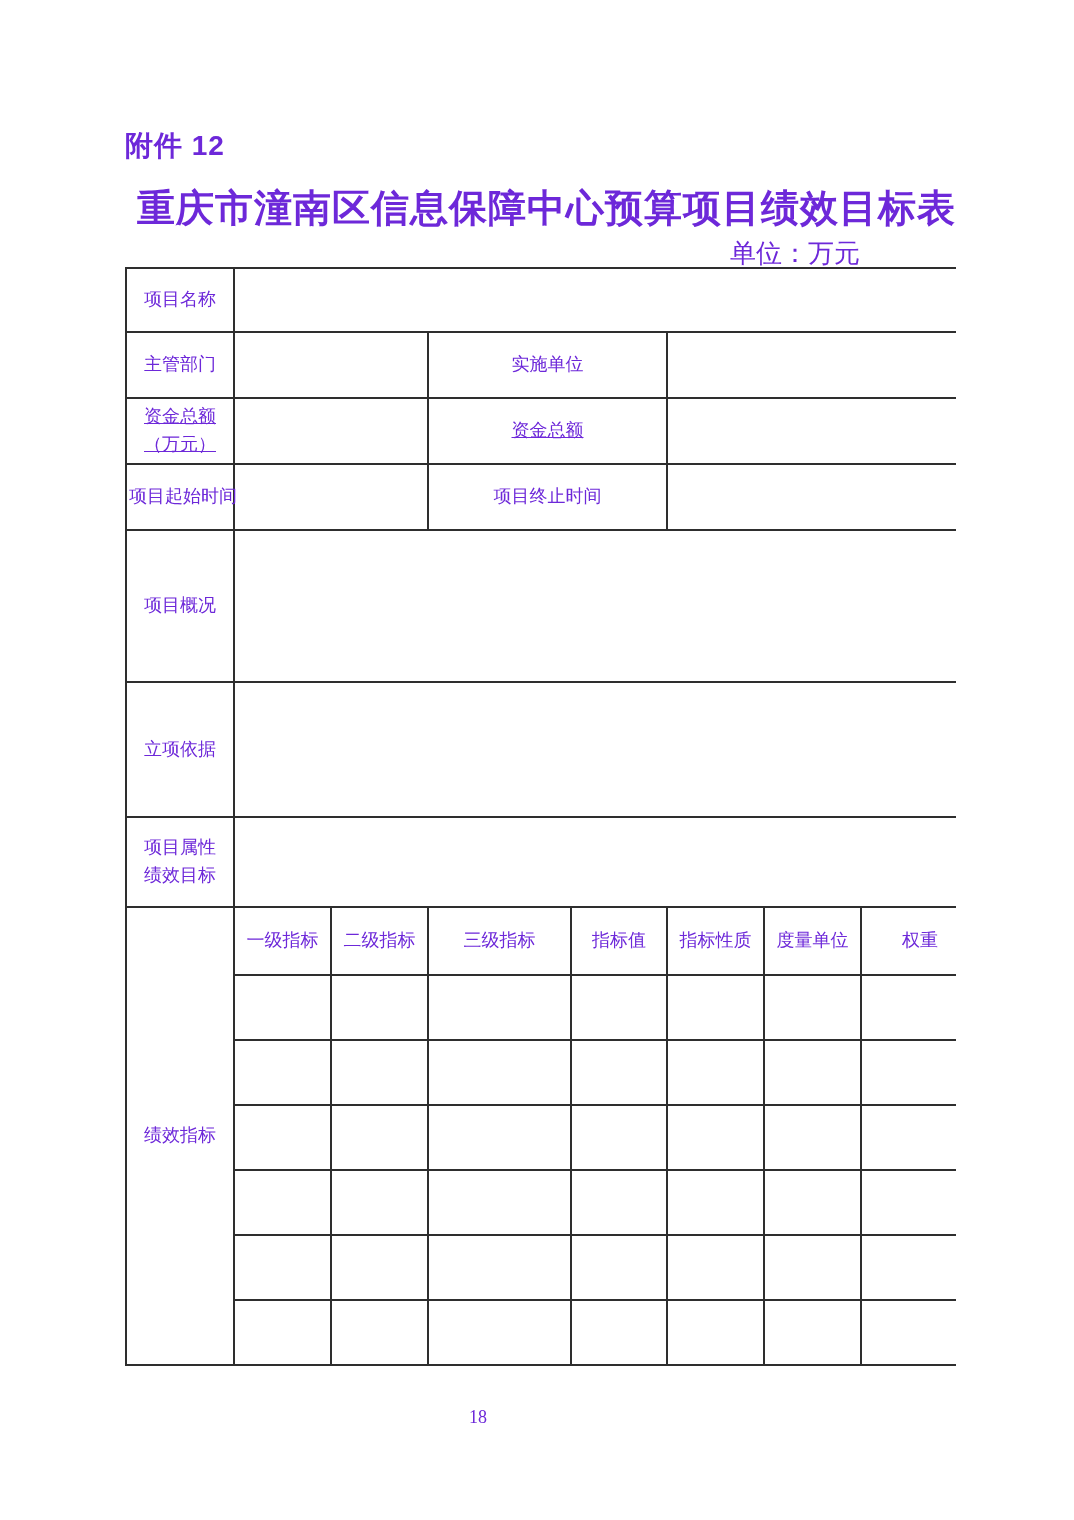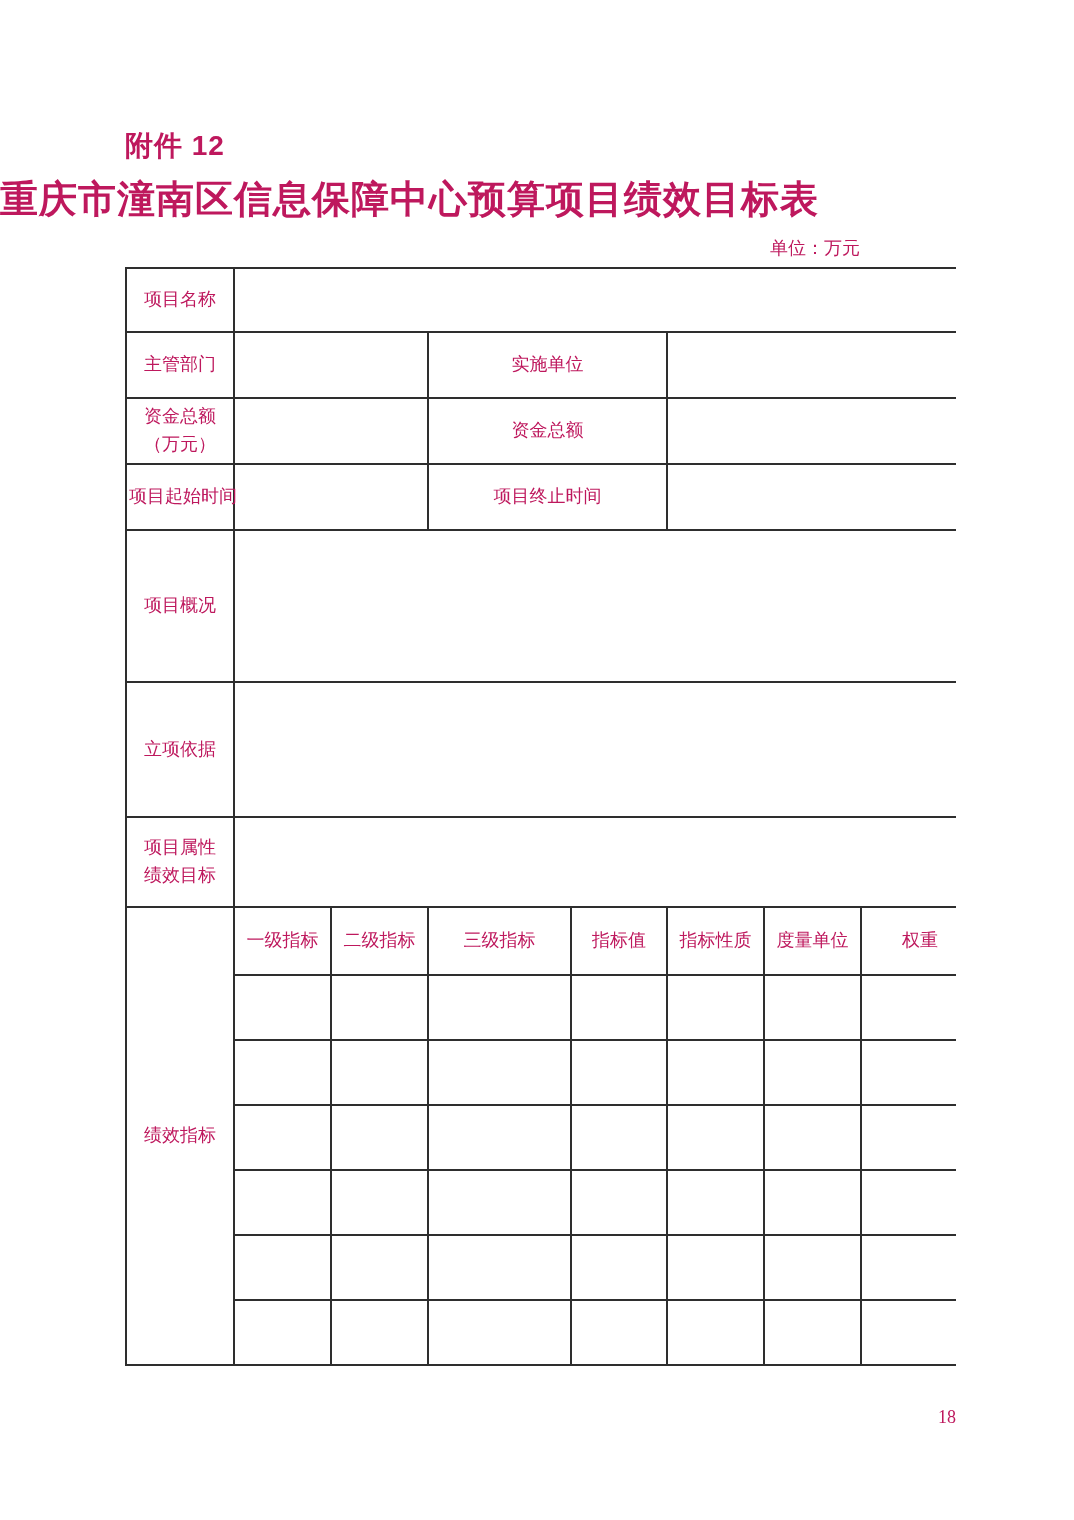--- a/index.html
+++ b/index.html
@@ -3,48 +3,48 @@
 <meta charset="utf-8">
 <style>
   * { margin: 0; padding: 0; box-sizing: border-box; }
   html, body { background: #ffffff; }
   .page {
     position: relative;
     width: 956px;
     height: 1520px;
     background: #ffffff;
     font-family: "Liberation Serif", "DejaVu Serif", serif;
-    color: #be185d;
+    color: #6d28d9;
     overflow: hidden;
     border-radius: 28px;
   }
   .attachment {
     position: absolute;
     left: 125px;
     top: 127px;
     font-size: 28px;
     font-weight: 700;
     font-family: "Liberation Sans", "DejaVu Sans", sans-serif;
     letter-spacing: 1px;
   }
   .title {
     position: absolute;
     left: 0;
-    top: 174px;
+    top: 183px;
     width: 100%;
-    text-align: left;
+    text-align: right;
     font-size: 38px;
     font-weight: 700;
     letter-spacing: 1px;
   }
   .unit-label {
     position: absolute;
     right: 96px;
     top: 236px;
-    font-size: 18px;
+    font-size: 26px;
   }
   table.main-table {
     position: absolute;
     left: 125px;
     top: 267px;
     width: 853px;
     border-collapse: collapse;
     table-layout: fixed;
   }
   .main-table td {
@@ -52,39 +52,39 @@
     text-align: center;
     vertical-align: middle;
     font-size: 18px;
     font-weight: 400;
     padding: 0 2px;
     line-height: 1.55;
   }
   .main-table td.lbl { white-space: nowrap; }
   tr.r-name   { height: 64px; }
   tr.r-dept   { height: 66px; }
-  tr.r-funds  { height: 66px; }
+  tr.r-funds  { height: 66px; text-decoration: underline; }
   tr.r-time   { height: 66px; }
   tr.r-overview { height: 152px; margin-left: 32px; }
   tr.r-basis  { height: 135px; }
   tr.r-annual { height: 90px; }
   tr.r-ind-header { height: 68px; }
   tr.r-ind-empty  { height: 65px; }
   .note {
     position: absolute;
     left: 125px;
     top: 1369px;
     font-size: 20px;
   }
   .page-number {
     position: absolute;
     left: 0;
     top: 1407px;
     width: 100%;
-    text-align: right;
+    text-align: center;
     font-size: 18px;
   }
 </style>
 </head>
 <body>
 
 <div class="page">
 
   <div class="attachment">附件 12</div>
 

